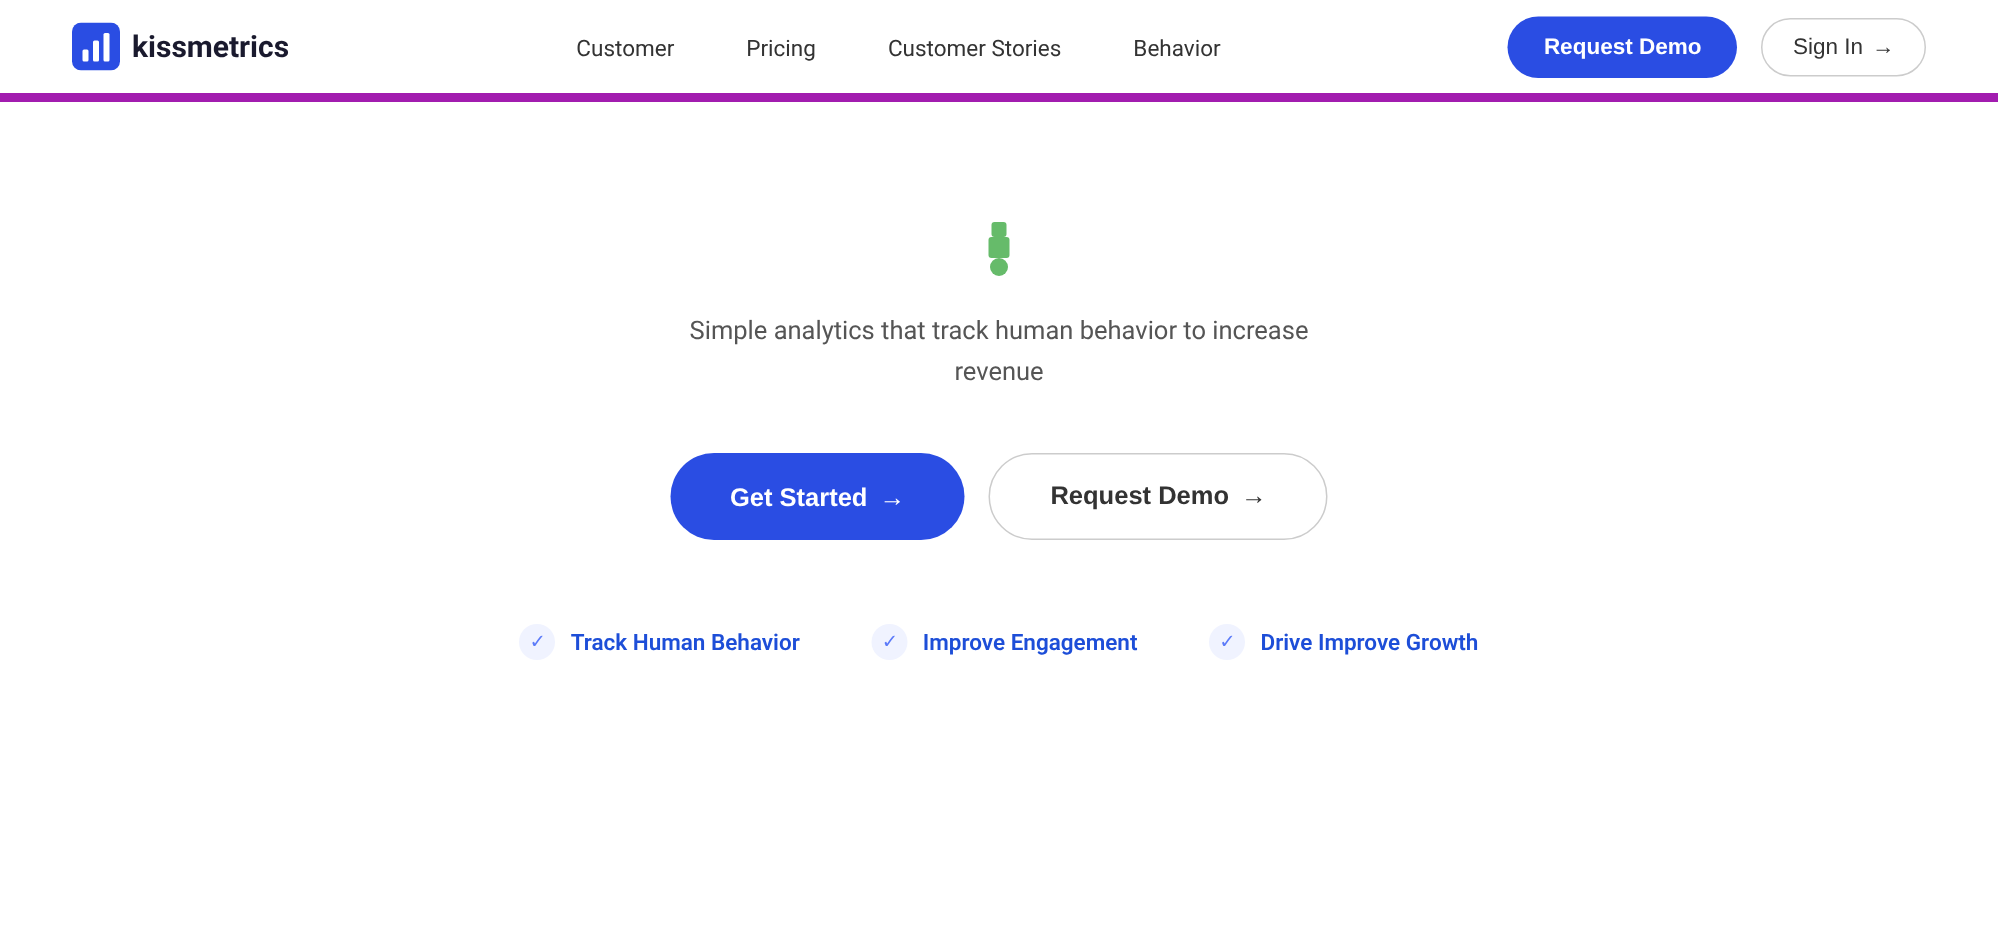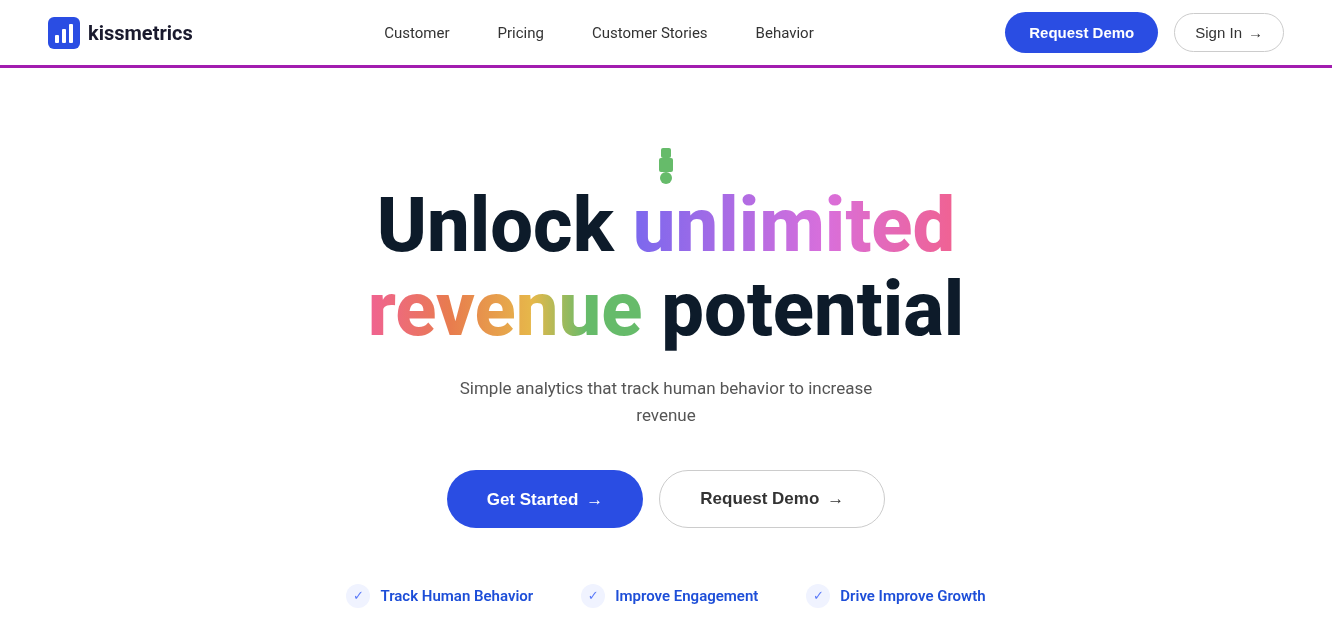--- a/index.html
+++ b/index.html
@@ -16,21 +16,21 @@
       overflow-x: hidden;
     }
 
     
     nav {
       display: flex;
       align-items: center;
       justify-content: space-between;
       padding: 0 48px;
       height: 68px;
-      border-bottom: 3px solid #a21caf;
+      border-bottom: 6px solid #a21caf;
     }
 
     .nav-logo {
       display: flex;
       align-items: center;
       gap: 8px;
       text-decoration: none;
     }
 
     .nav-logo-icon {
@@ -230,24 +230,20 @@
     </button>
   </div>
 </nav>
 
 <section class="hero">
 
   <div class="dot1"></div>
   <div class="dot2"></div>
   <div class="dot3"></div>
 
-  <h1 class="hero-title">
-    <span class="word-unlock">Unlock </span><span class="word-unlimited">unlimited</span><br>
-    <span class="word-revenue">revenue</span><span class="word-potential"> potential</span>
-  </h1>
 
   <p class="hero-subtitle">Simple analytics that track human behavior to increase revenue</p>
 
   <div class="hero-buttons">
     <button class="btn-get-started">
       <span>Get Started</span>
       <span>→</span>
     </button>
     <button class="btn-request-demo-hero">
       <span>Request Demo</span>

